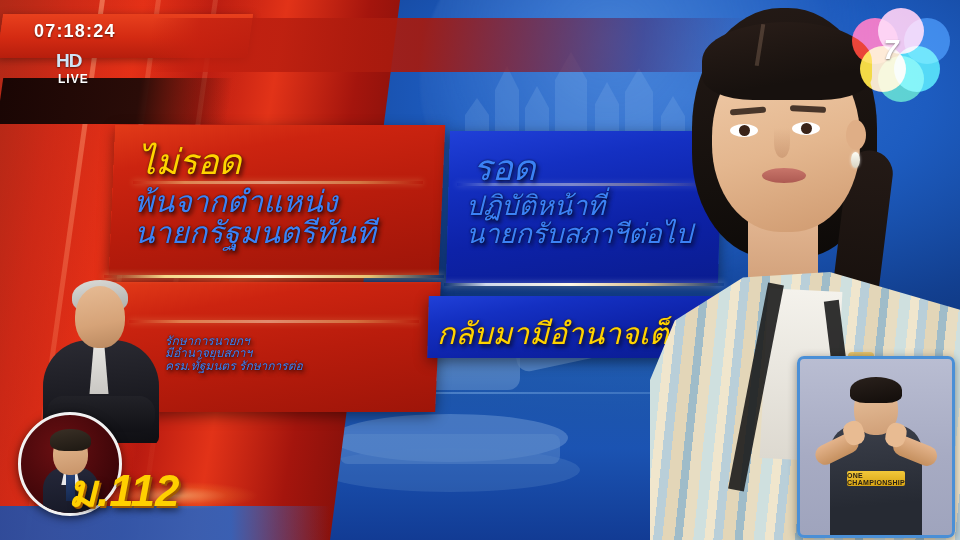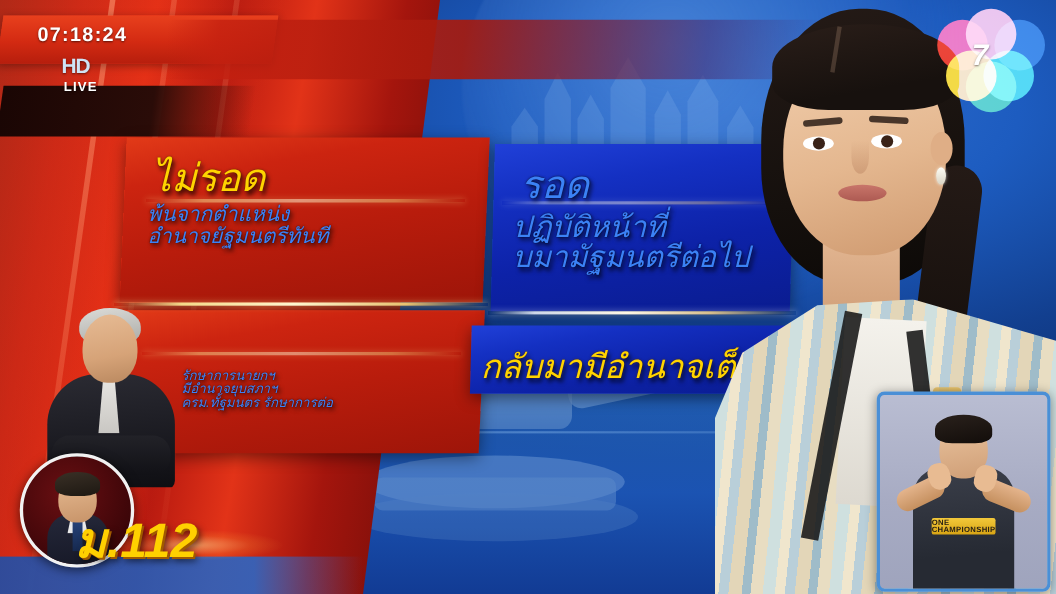--- a/index.html
+++ b/index.html
@@ -147,21 +147,21 @@
     text-shadow: 2px 3px 4px rgba(0,0,0,.75), 0 0 2px rgba(80,40,0,.9);
   }
   .t-white {
     color: #3b82f6; font-weight: normal; font-style: italic;
     text-shadow: 2px 3px 4px rgba(0,0,0,.70), 0 0 2px rgba(0,0,0,.8);
   }
   .ln { display: block; white-space: nowrap; line-height: 1.04; }
 
   
   #left-head { position: absolute; left: 138px; top: 134px; font-size: 35px; }
-  #left-body { position: absolute; left: 134px; top: 186px; font-size: 19px; text-align: left; }
+  #left-body { position: absolute; left: 134px; top: 186px; font-size: 30px; text-align: left; }
   #left-name { position: absolute; left: 140px; top: 292px; font-size: 25px; }
   #left-sub  { position: absolute; left: 165px; top: 335px; font-size: 12px; }
 
   
   #right-head { position: absolute; left: 473px; top: 140px; font-size: 35px; }
   #right-body { position: absolute; left: 466px; top: 192px; font-size: 27px; }
   #right-bottom { position: absolute; left: 437px; top: 310px; font-size: 30px; }
 
   
   .portrait {
@@ -480,21 +480,21 @@
     <div class="divider-gold" style="top:56px; opacity:.55;"></div>
   </div>
   <div class="panel panel-red" style="left:108px; top:282px; width:330px; height:130px; transform: skewX(-2.5deg);">
     <div class="divider-gold" style="top:38px; opacity:.5;"></div>
   </div>
   <div class="divider-gold" style="left:104px; top:275px; width:340px; transform: skewX(-2.5deg);"></div>
 
   <div id="left-head" class="t-yellow">ไม่รอด</div>
   <div id="left-body">
     <span class="ln t-white">พ้นจากตำแหน่ง</span>
-    <span class="ln t-white">อำนาจยัฐมนตรีทันที</span>
+    <span class="ln t-white">นายกรัฐมนตรีทันที</span>
   </div>
   <div id="left-sub">
     <span class="ln t-white">รักษาการนายกฯ</span>
     <span class="ln t-white">มีอำนาจยุบสภาฯ</span>
     <span class="ln t-white">ครม.ทั้ฐมนตร รักษาการต่อ</span>
   </div>
 
   <div class="portrait">
     <div class="p-suit"></div>
     <div class="p-shirt"></div>
@@ -505,21 +505,21 @@
 
   <div class="panel panel-blue" style="left:448px; top:131px; width:272px; height:152px; transform: skewX(-1.5deg);">
     <div class="divider-silver" style="top:52px; opacity:.45;"></div>
   </div>
   <div class="divider-silver" style="left:444px; top:283px; width:280px; transform: skewX(-1.5deg);"></div>
   <div class="panel panel-blue" style="left:428px; top:296px; width:290px; height:62px; transform: skewX(-1.5deg);"></div>
 
   <div id="right-head" class="t-white">รอด</div>
   <div id="right-body">
     <span class="ln t-white">ปฏิบัติหน้าที่</span>
-    <span class="ln t-white">บมามัฐมนตรีต่อไป</span>
+    <span class="ln t-white">นายกรับสภาฯีต่อไป</span>
   </div>
   <div id="right-bottom" class="t-yellow">กลับมามีอำนาจเต็ม</div>
 
   <div class="bottom-bluebar"></div>
   <div class="badge-flare"></div>
   <div class="badge-circle">
     <div class="bc-body"></div>
     <div class="bc-collar"></div>
     <div class="bc-tie"></div>
     <div class="bc-head"></div>

